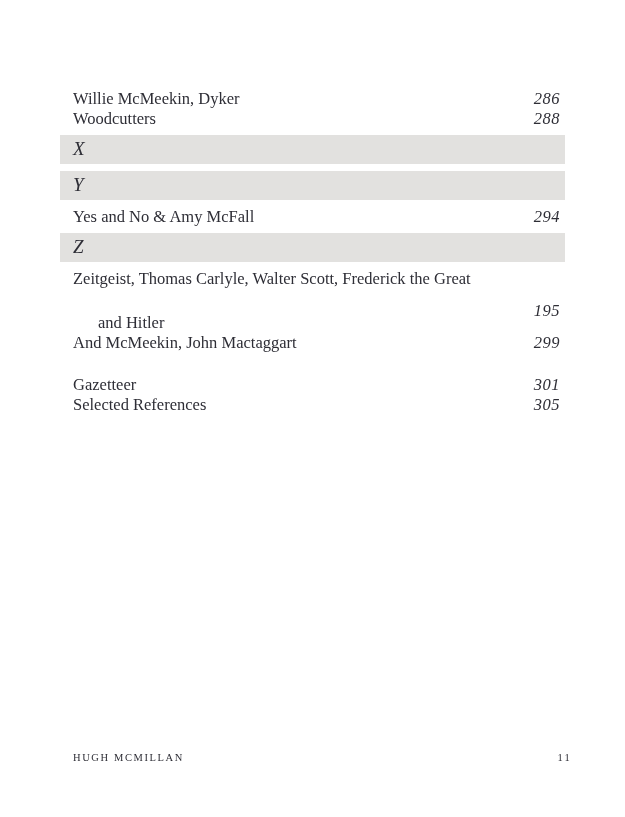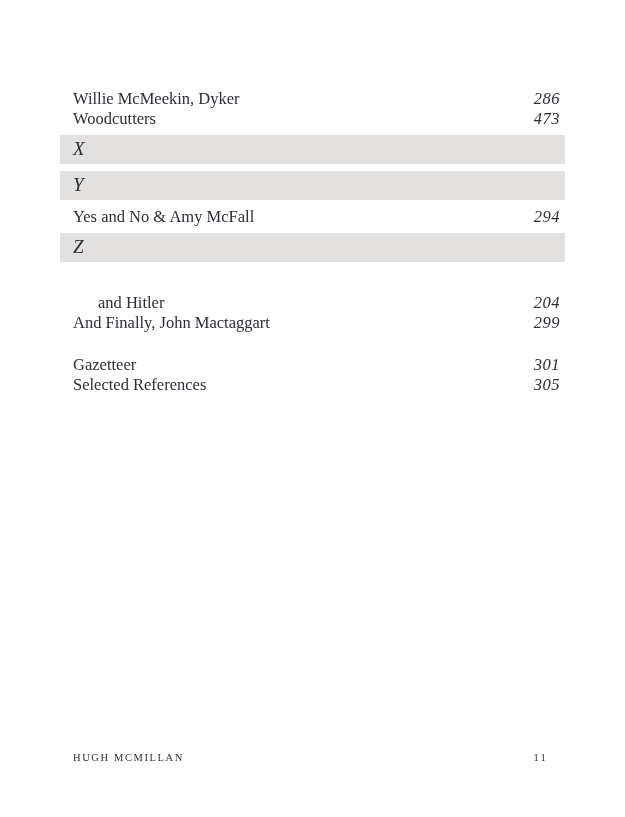--- a/index.html
+++ b/index.html
@@ -24,21 +24,21 @@
     position: absolute;
     left: 60px;
     right: 60px;
     top: 89px;
     font-size: 16.5px;
     line-height: 20px;
   }
   .row {
     display: flex;
     justify-content: space-between;
-    align-items: flex-end;
+    align-items: center;
   }
   .row .title {
     padding-left: 13px;
     white-space: nowrap;
   }
   .row .title.cont {
     padding-left: 38px;
     margin-top: 24px;
   }
   .row .num {
@@ -61,21 +61,21 @@
     font-size: 19px;
     line-height: 1;
     transform: translateY(-1px);
   }
   .spacer {
     height: 22px;
   }
   .footer {
     position: absolute;
     left: 73px;
-    right: 77px;
+    right: 53px;
     top: 752px;
     display: flex;
     justify-content: space-between;
     align-items: baseline;
     font-size: 10.5px;
     letter-spacing: 1.6px;
   }
   .footer .pageno {
     letter-spacing: 2.2px;
     font-variant-numeric: oldstyle-nums;
@@ -86,41 +86,44 @@
 
 <div class="page">
 
   <div class="toc" id="toc">
       <div class="row">
         <span class="title">Willie McMeekin, Dyker</span>
         <span class="num">286</span>
       </div>
       <div class="row">
         <span class="title">Woodcutters</span>
-        <span class="num">473</span>
+        <span class="num">288</span>
       </div>
       <div class="bar">
         <span class="letter">X</span>
       </div>
       <div class="bar">
         <span class="letter">Y</span>
       </div>
       <div class="row">
         <span class="title">Yes and No &amp; Amy McFall</span>
         <span class="num">294</span>
       </div>
       <div class="bar">
         <span class="letter">Z</span>
       </div>
       <div class="row">
-        <span class="title cont">and Hitler</span>
-        <span class="num">204</span>
+        <span class="title">Zeitgeist, Thomas Carlyle, Walter Scott, Frederick the Great</span>
       </div>
       <div class="row">
-        <span class="title">And Finally, John Mactaggart</span>
+        <span class="title cont">and Hitler</span>
+        <span class="num">195</span>
+      </div>
+      <div class="row">
+        <span class="title">And McMeekin, John Mactaggart</span>
         <span class="num">299</span>
       </div>
       <div class="spacer"></div>
       <div class="row">
         <span class="title">Gazetteer</span>
         <span class="num">301</span>
       </div>
       <div class="row">
         <span class="title">Selected References</span>
         <span class="num">305</span>

